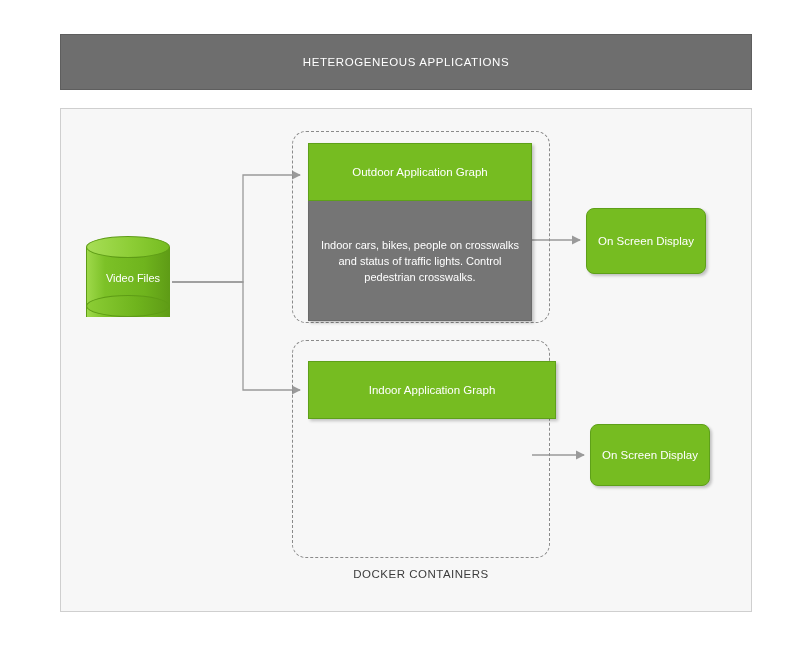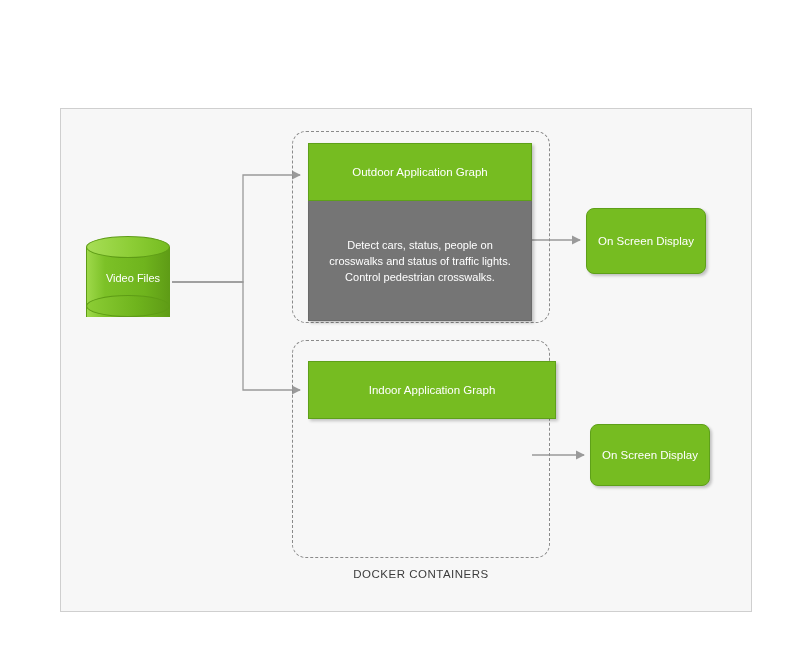--- a/index.html
+++ b/index.html
@@ -220,20 +220,23 @@
     width: 812px;
     height: 648px;
     pointer-events: none;
   }
 </style>
 </head>
 <body>
 
 <div id="canvas">
 
+  <div class="header-bar">
+    <div class="title">HETEROGENEOUS APPLICATIONS</div>
+  </div>
 
   <div class="outer-panel"></div>
 
   <svg id="wires" viewBox="0 0 812 648">
     <defs>
       <marker id="arrow" viewBox="0 0 10 10" refX="9" refY="5" markerWidth="7" markerHeight="7" orient="auto-start-reverse">
         <path d="M 0 0 L 10 5 L 0 10 z" fill="#9a9a9a"></path>
       </marker>
     </defs>
 
@@ -253,21 +256,21 @@
       <path d="M 532 455 L 584 455" fill="none" stroke="#9a9a9a" stroke-width="1.3" marker-end="url(#arrow)"></path>
     </g>
   </svg>
 
   <div class="dashed-group" id="group-outdoor"></div>
   <div class="dashed-group" id="group-indoor"></div>
   <div class="docker-label">DOCKER  CONTAINERS</div>
 
   <div class="app-block" id="block-outdoor">
     <div class="app-head">Outdoor Application Graph</div>
-    <div class="app-body">Detect cars, status, people on crosswalks and status of traffic lights. Control pedestrian crosswalks.</div>
+    <div class="app-body">Indoor cars, bikes, people on crosswalks and status of traffic lights. Control pedestrian crosswalks.</div>
   </div>
 
   <div class="app-block" id="block-indoor">
     <div class="app-head">Indoor Application Graph</div>
   </div>
 
   <div class="out-box" id="osd-top">On Screen Display</div>
   <div class="out-box" id="osd-bottom">On Screen Display</div>
 
   <div class="cylinder">

